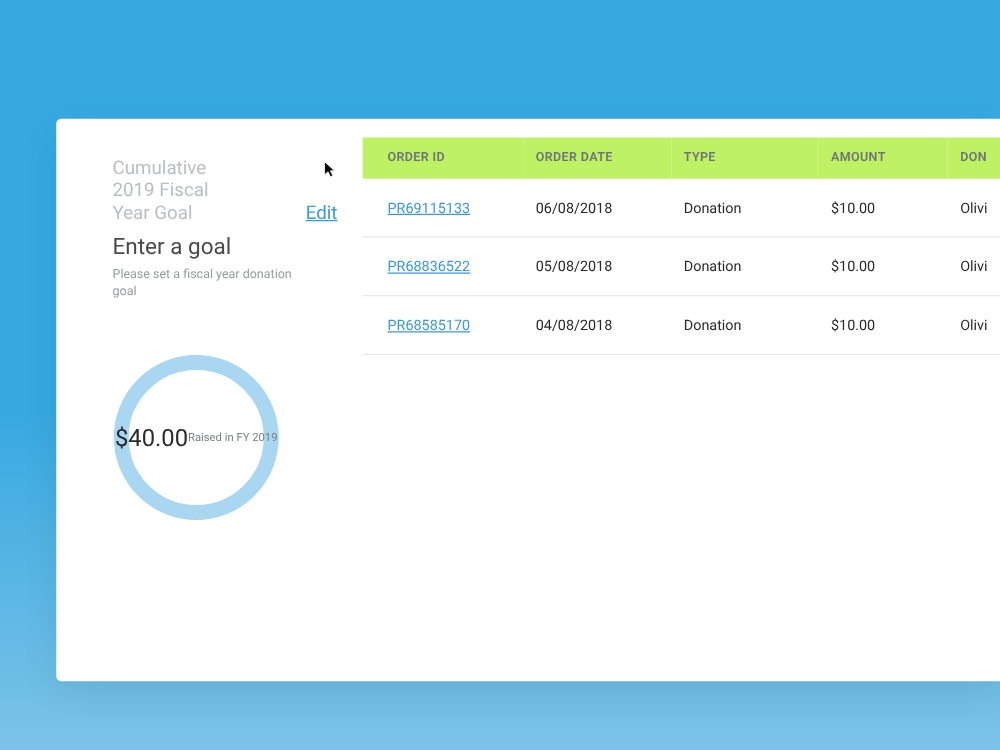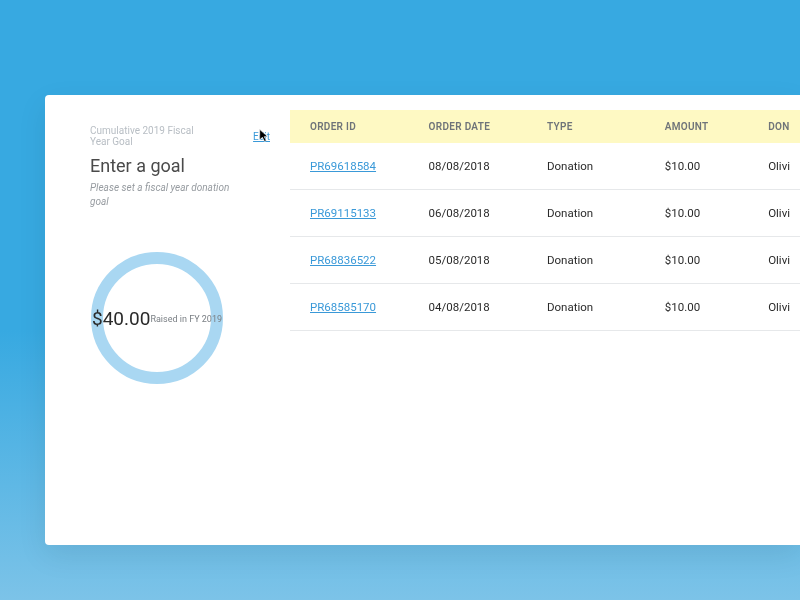--- a/index.html
+++ b/index.html
@@ -20,24 +20,24 @@
     box-shadow: 0 10px 30px rgba(0,0,0,0.08);
     display: flex;
     overflow: hidden;
   }
   .side {
     width: 245px;
     padding: 30px 20px 20px 45px;
     flex-shrink: 0;
   }
   .goal-label-row {
-    font-size: 10px;
+    font-size: 15px;
     color: #b8bec4;
     display: flex;
-    align-items: center;
+    align-items: flex-end;
     gap: 3px;
     position: relative;
   }
   .goal-label-row .edit {
     color: #3a99d8;
     text-decoration: underline;
     cursor: pointer;
     padding-left: 43px;
   }
   .cursor {
@@ -52,21 +52,20 @@
     font-size: 18px;
     color: #4a4a4a;
     margin-top: 8px;
   }
   .goal-hint {
     font-size: 10px;
     color: #969ba0;
     margin-top: 5px;
     line-height: 1.35;
     max-width: 160px;
-    font-style: italic;
   }
   .ring-wrap {
     margin-top: 35px;
     margin-left: -8px;
     width: 150px;
     height: 150px;
     position: relative;
   }
   .ring-wrap svg { width: 150px; height: 150px; }
   .ring-text {
@@ -100,21 +99,21 @@
     text-align: left;
     padding-left: 160px;
     margin-bottom: 14px;
   }
   table {
     width: 100%;
     border-collapse: collapse;
     font-size: 11.5px;
   }
   thead th {
-    background: #fef9c3;
+    background: #bef264;
     color: #6f7479;
     font-weight: 600;
     text-align: left;
     font-size: 10px;
     letter-spacing: 0.3px;
     padding: 11px 10px;
   }
   thead th:first-child { padding-left: 20px; }
   tbody td {
     padding: 16px 10px;
@@ -165,27 +164,20 @@
         <tr>
           <th class="col-order-id">ORDER ID</th>
           <th class="col-date">ORDER DATE</th>
           <th class="col-type">TYPE</th>
           <th class="col-amount">AMOUNT</th>
           <th>DON</th>
         </tr>
       </thead>
       <tbody id="rows">
           <tr>
-            <td><span class="oid">PR69618584</span></td>
-            <td>08/08/2018</td>
-            <td>Donation</td>
-            <td>$10.00</td>
-            <td>Olivi</td>
-          </tr>
-          <tr>
             <td><span class="oid">PR69115133</span></td>
             <td>06/08/2018</td>
             <td>Donation</td>
             <td>$10.00</td>
             <td>Olivi</td>
           </tr>
           <tr>
             <td><span class="oid">PR68836522</span></td>
             <td>05/08/2018</td>
             <td>Donation</td>

